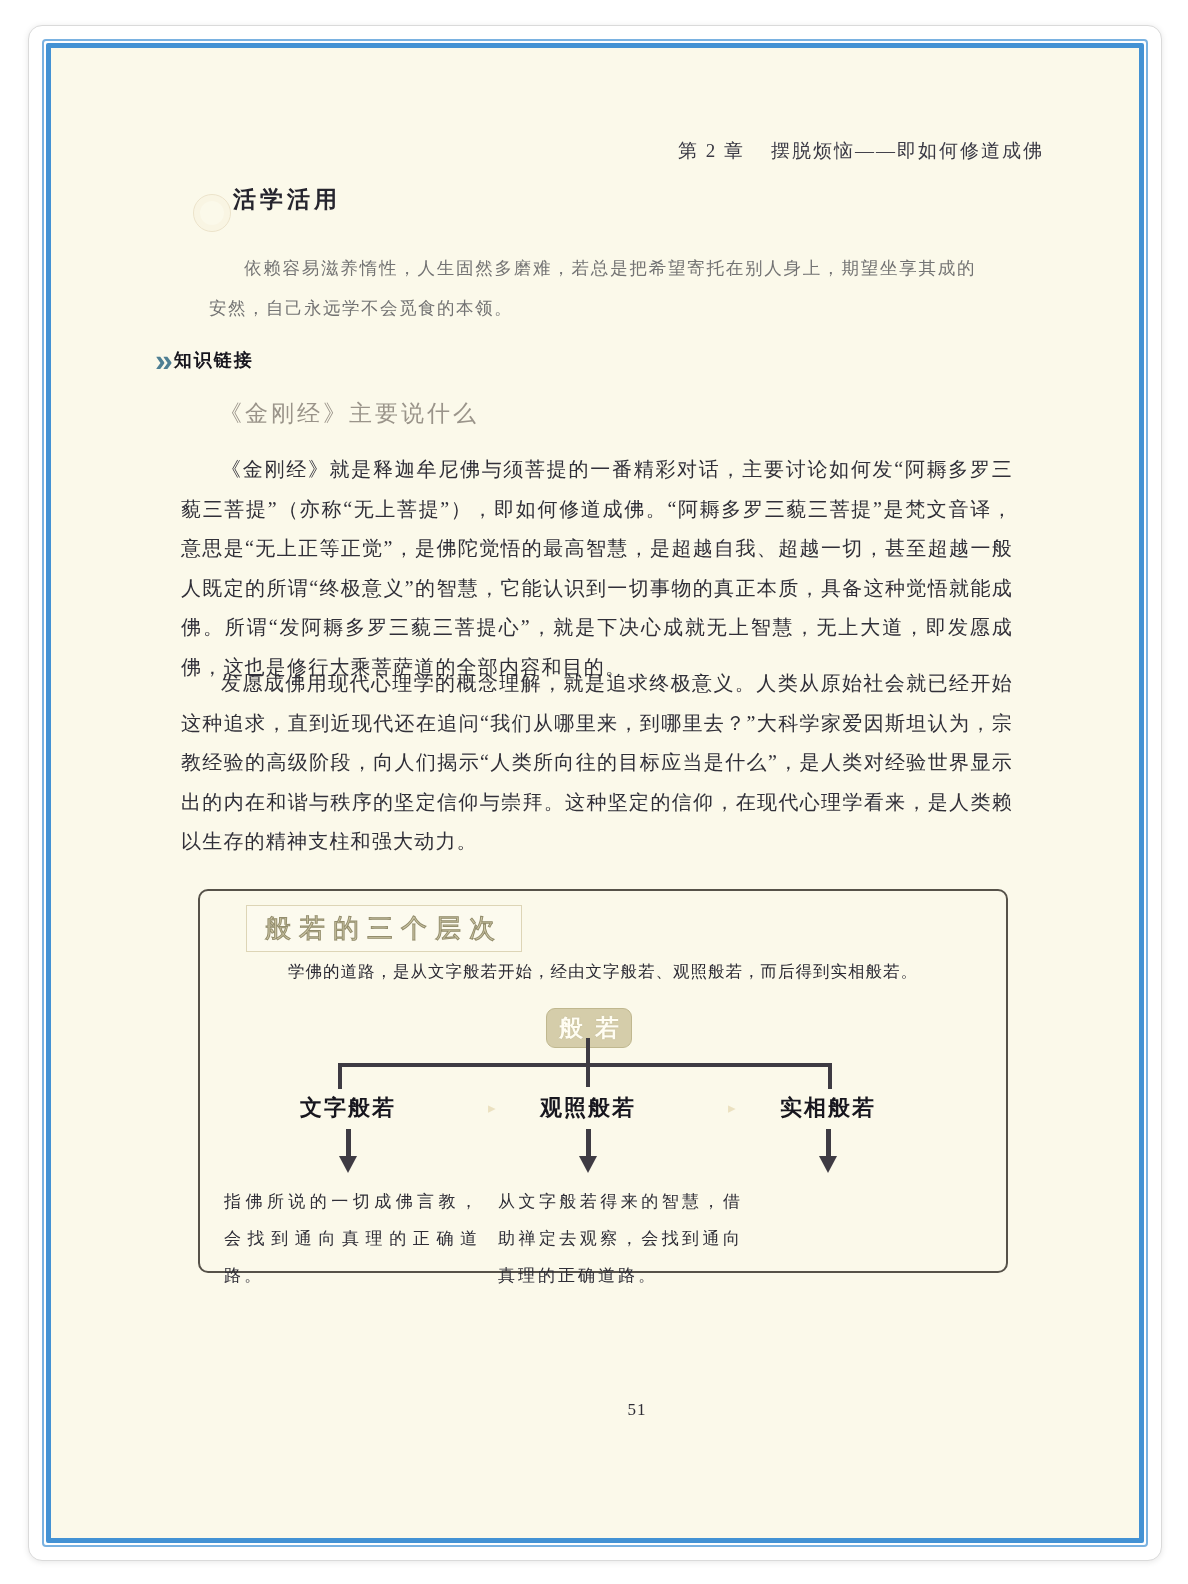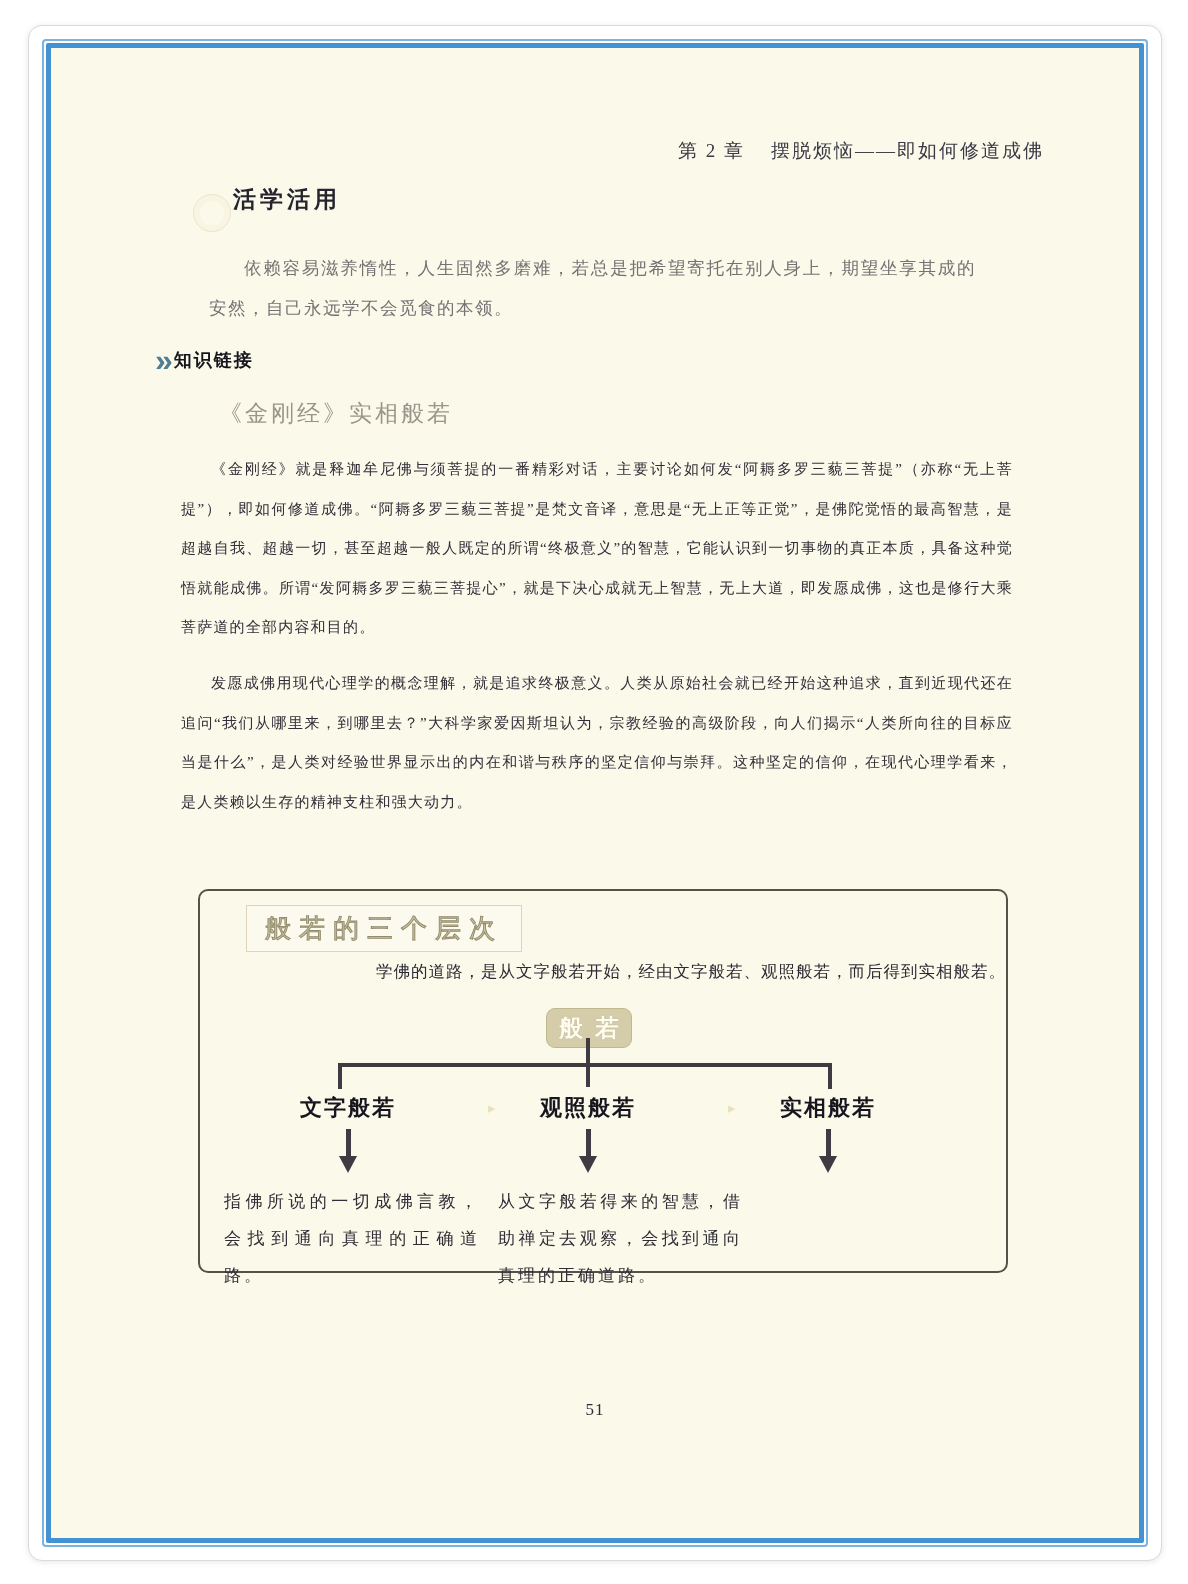--- a/index.html
+++ b/index.html
@@ -53,38 +53,38 @@
   .knowledge-heading .kh-text{
     font-size:18px;font-weight:bold;color:#16151d;letter-spacing:2px;
   }
   .knowledge-subtitle{
     position:absolute;left:168px;top:350px;
     font-size:23px;color:#9a948a;letter-spacing:3px;
   }
 
   .body-para{
     position:absolute;left:130px;width:832px;margin:0;
-    font-size:15px;line-height:39.5px;letter-spacing:1.2px;
+    font-size:20px;line-height:39.5px;letter-spacing:1.2px;
     text-indent:2em;text-align:justify;color:#302f38;
   }
   .p1{top:402px;}
   .p2{top:616px;}
 
   .diagram{
     position:absolute;left:147px;top:841px;width:806px;height:380px;
     border:2px solid #565249;border-radius:10px;background:transparent;
   }
   .dg-title{
     position:absolute;left:46px;top:14px;padding:5px 18px;
     border:1px solid #ddd5b6;background:rgba(253,251,240,0.55);
     font-size:26px;letter-spacing:8px;color:#cfc8a6;
     -webkit-text-stroke:1px #938d6d;white-space:nowrap;
   }
   .dg-intro{
-    position:absolute;left:0;top:70px;width:100%;text-align:right;
+    position:absolute;left:0;top:70px;width:100%;text-align:center;
     font-family:"Liberation Sans", sans-serif;
     font-size:16.5px;letter-spacing:1px;color:#2b2a33;
   }
   .root-node{
     position:absolute;left:346px;top:108px;width:84px;height:38px;
     background:#d5cdaa;border:1px solid #c0b88f;border-radius:9px;
     display:flex;align-items:center;justify-content:center;
     font-family:"Liberation Sans", sans-serif;font-size:24px;font-weight:bold;
     color:#fffdf2;letter-spacing:12px;text-indent:12px;
     text-shadow:0 0 1px #a59d76;
@@ -122,21 +122,21 @@
     position:absolute;top:292px;margin:0;
     font-size:17px;line-height:37px;letter-spacing:3px;
     text-align:justify;color:#2f2e37;
   }
   .d0{left:24px;width:256px;}
   .d1{left:298px;width:245px;}
   .d2{left:546px;width:250px;}
 
   .page-number{
     position:absolute;left:0;top:1352px;width:100%;text-align:center;
-    font-size:17px;letter-spacing:1px;color:#2e2d36;
+    font-size:17px;letter-spacing:1px;color:#2e2d36;padding-left:42px;
   }
 </style>
 </head>
 <body>
 
 <div class="page-card">
   <div class="frame-outer">
     <div class="frame-inner">
       <div class="content">
 
@@ -145,21 +145,21 @@
         </div>
 
         <div class="seal-icon"></div>
         <h2 class="practice-title">活学活用</h2>
         <p class="practice-body">依赖容易滋养惰性，人生固然多磨难，若总是把希望寄托在别人身上，期望坐享其成的安然，自己永远学不会觅食的本领。</p>
 
         <div class="knowledge-heading">
           <span class="chevrons">»</span>
           <span class="kh-text">知识链接</span>
         </div>
-        <div class="knowledge-subtitle">《金刚经》实相般若</div>
+        <div class="knowledge-subtitle">《金刚经》主要说什么</div>
 
         <p class="body-para p1">《金刚经》就是释迦牟尼佛与须菩提的一番精彩对话，主要讨论如何发“阿耨多罗三藐三菩提”（亦称“无上菩提”），即如何修道成佛。“阿耨多罗三藐三菩提”是梵文音译，意思是“无上正等正觉”，是佛陀觉悟的最高智慧，是超越自我、超越一切，甚至超越一般人既定的所谓“终极意义”的智慧，它能认识到一切事物的真正本质，具备这种觉悟就能成佛。所谓“发阿耨多罗三藐三菩提心”，就是下决心成就无上智慧，无上大道，即发愿成佛，这也是修行大乘菩萨道的全部内容和目的。</p>
         <p class="body-para p2">发愿成佛用现代心理学的概念理解，就是追求终极意义。人类从原始社会就已经开始这种追求，直到近现代还在追问“我们从哪里来，到哪里去？”大科学家爱因斯坦认为，宗教经验的高级阶段，向人们揭示“人类所向往的目标应当是什么”，是人类对经验世界显示出的内在和谐与秩序的坚定信仰与崇拜。这种坚定的信仰，在现代心理学看来，是人类赖以生存的精神支柱和强大动力。</p>
 
         <div class="diagram">
           <div class="dg-title">般若的三个层次</div>
           <div class="dg-intro">学佛的道路，是从文字般若开始，经由文字般若、观照般若，而后得到实相般若。</div>
 
           <div class="root-node">般若</div>
           <div class="ln stem"></div>

